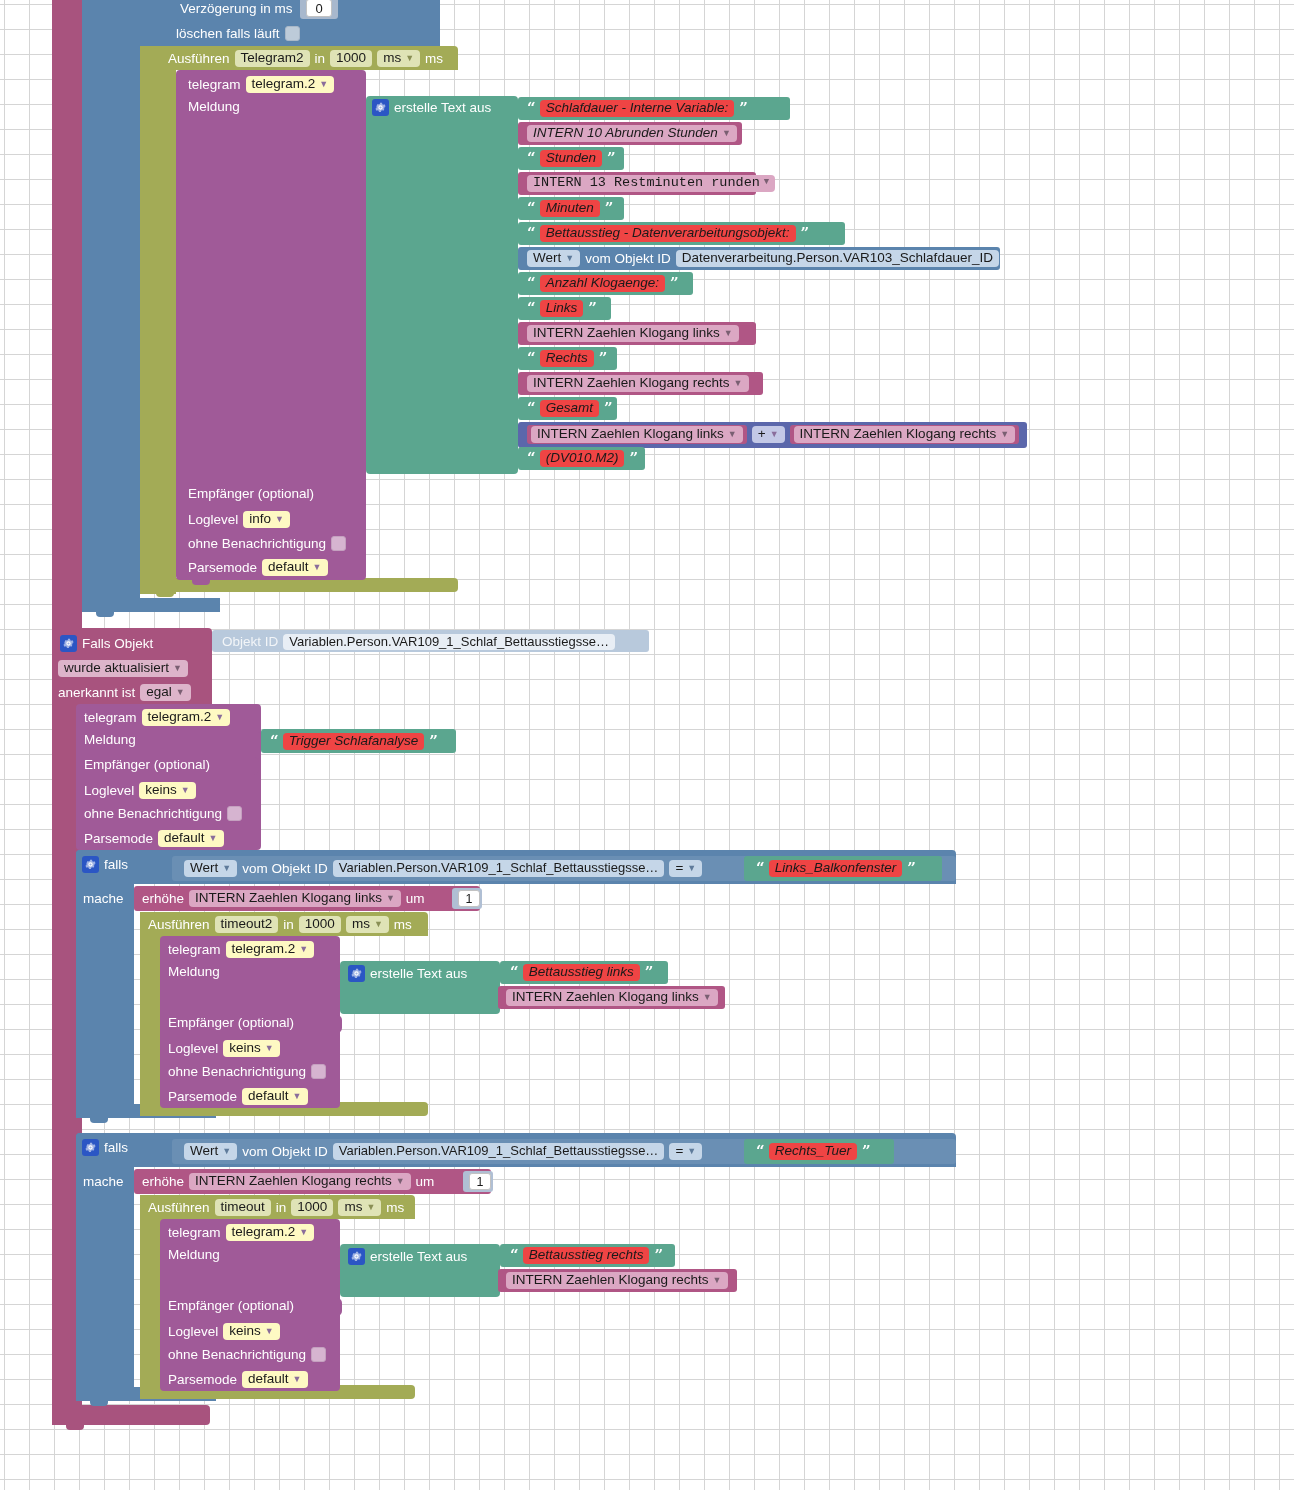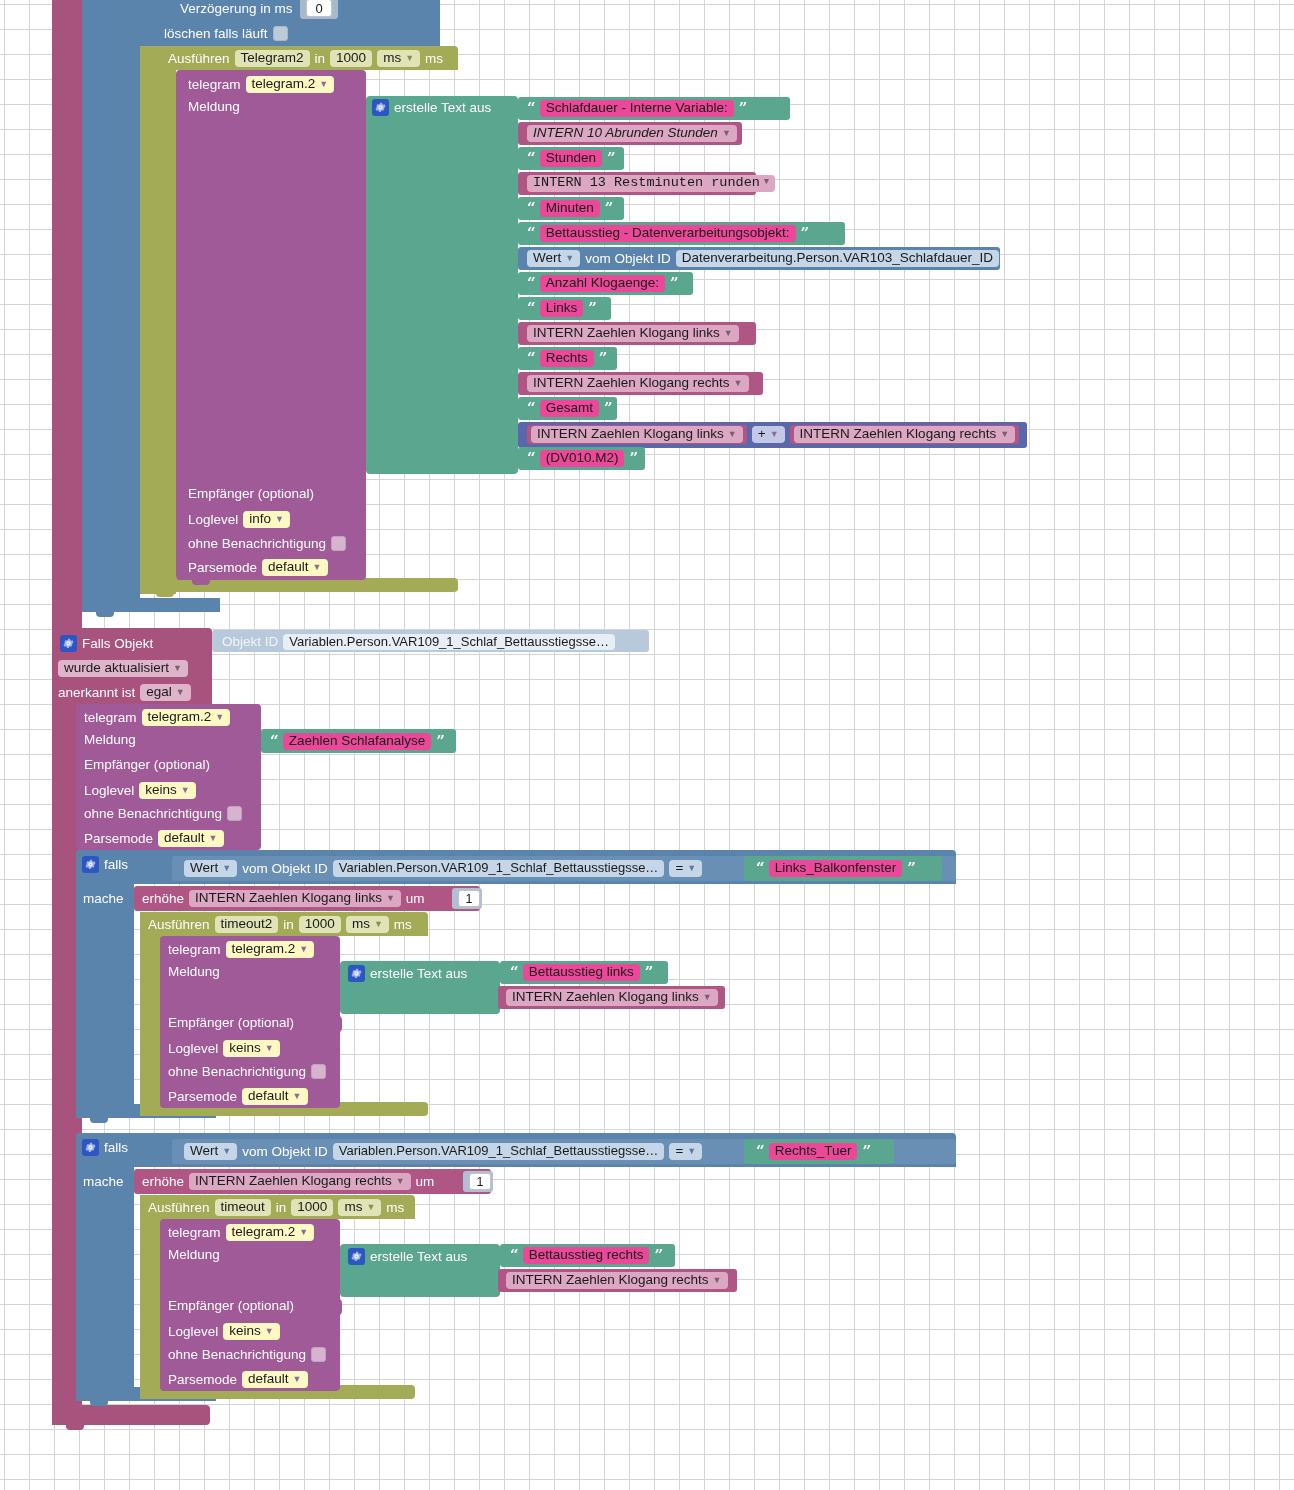--- a/index.html
+++ b/index.html
@@ -39,21 +39,21 @@
 
   
   .fld{
     display:inline-block;border-radius:4px;padding:0 6px;
     color:#1a1a1a;white-space:nowrap;line-height:1.25;font-size:13.5px;
     vertical-align:middle;
   }
   .fld-olive{background:#dfe3b6;}
   .fld-magenta{background:#fef9c3;}
   .fld-pink{background:#dba7c3;}
-  .fld-green{background:#ec4899;}
+  .fld-green{background:#ef4444;font-style:italic;}
   .fld-blue{background:#c5d6e8;}
   .fld-mathblue{background:#c3c8e6;}
   .fld-rose{background:#ddb4ca;}
 
   .caret{display:inline-block;margin-left:4px;font-size:9px;color:#7a5f72;vertical-align:middle;}
   .caret-o{color:#8a8f55;}
   .caret-b{color:#5f7b9b;}
   .caret-m{color:#8a6d9b;}
 
   
@@ -85,21 +85,21 @@
   <div class="b c-blue" style="left:82px;top:-20px;width:58px;height:620px;"></div>
   <div class="b c-blue" style="left:82px;top:598px;width:138px;height:14px;"></div>
   <div class="b c-blue" style="left:96px;top:612px;width:18px;height:5px;border-radius:0 0 4px 4px;"></div>
 
   <div class="b c-blue" style="left:140px;top:-20px;width:300px;height:66px;"></div>
   <div class="row" style="left:180px;top:2px;">
     <span class="lbl">Verzögerung in ms</span>
   </div>
   <div class="b" style="left:300px;top:-3px;width:38px;height:22px;background:#a8b8cd;border-radius:3px;"></div>
   <div class="b" style="left:306px;top:-1px;width:26px;height:18px;background:#fff;border:1px solid #c2c2c2;border-radius:3px;text-align:center;line-height:17px;font-size:13px;color:#1a1a1a;">0</div>
-  <div class="row" style="left:164px;top:26px;">
+  <div class="row" style="left:176px;top:26px;">
     <span class="lbl">löschen falls läuft</span>
     <span class="cbx cbx-b"></span>
   </div>
 
   <div class="b c-olive" style="left:140px;top:46px;width:318px;height:24px;border-radius:0 4px 0 0;"></div>
   <div class="b c-olive" style="left:140px;top:46px;width:36px;height:548px;"></div>
   <div class="b c-olive" style="left:140px;top:578px;width:318px;height:14px;border-radius:0 4px 4px 0;"></div>
   <div class="b c-olive" style="left:156px;top:592px;width:18px;height:5px;border-radius:0 0 4px 4px;"></div>
   <div class="row" style="left:168px;top:50px;">
     <span class="lbl">Ausführen</span>
@@ -262,21 +262,21 @@
     <span class="lbl">telegram</span>
     <span class="fld fld-magenta"><span>telegram.2</span><span class="caret caret-m">▼</span></span>
   </div>
   <div class="row" style="left:84px;top:733px;">
     <span class="lbl">Meldung</span>
   </div>
   <div class="b c-magenta" style="left:252px;top:732px;width:11px;height:18px;border-radius:0 5px 5px 0;"></div>
   <div class="b c-green" style="left:261px;top:729px;width:195px;height:24px;border-radius:3px;"></div>
   <div class="row" style="left:270px;top:733px;">
     <span class="q">“</span>
-    <span class="fld fld-green">Zaehlen Schlafanalyse</span>
+    <span class="fld fld-green">Trigger Schlafanalyse</span>
     <span class="q">”</span>
   </div>
   <div class="row" style="left:84px;top:758px;">
     <span class="lbl">Empfänger (optional)</span>
   </div>
   <div class="b c-magenta" style="left:248px;top:757px;width:11px;height:18px;border-radius:0 5px 5px 0;"></div>
   <div class="row" style="left:84px;top:782px;">
     <span class="lbl">Loglevel</span>
     <span class="fld fld-magenta"><span>keins</span><span class="caret caret-m">▼</span></span>
   </div>

